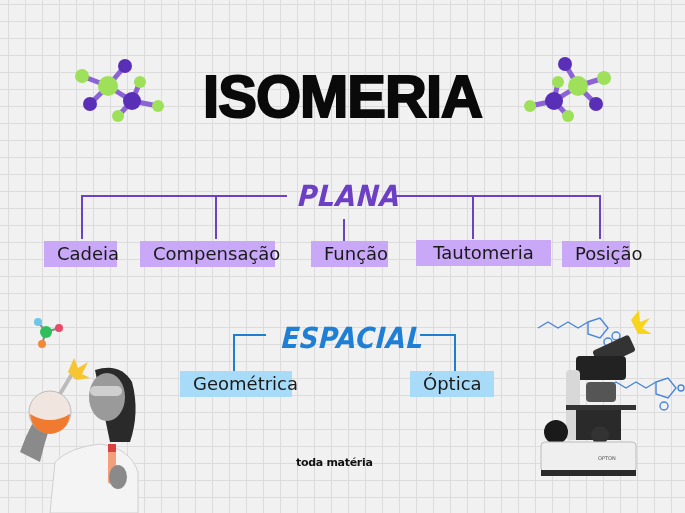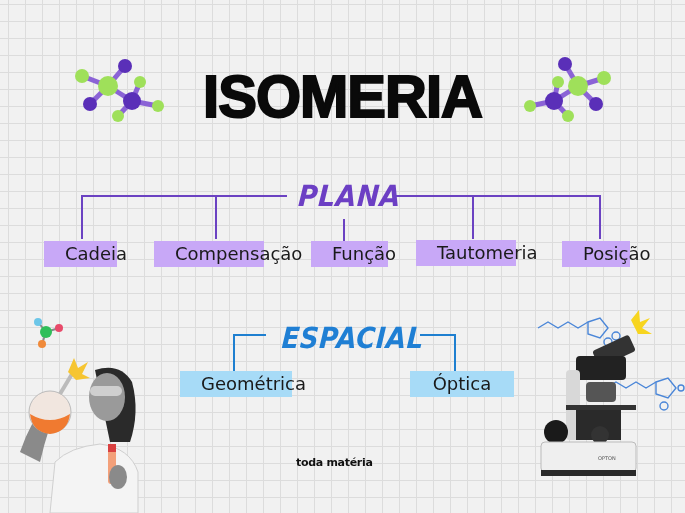--- a/index.html
+++ b/index.html
@@ -25,21 +25,21 @@
     font-family:"DejaVu Sans", sans-serif; font-weight:bold;
     font-size:29px; line-height:32px; font-style:italic;
     letter-spacing:0.5px;
   }
   .plana { left:294px; top:180px; color:#6c3fc4; transform:scaleX(0.92) skewX(-4deg); }
   .espacial { left:274px; top:322px; color:#1f7fd4; transform:scaleX(0.9) skewX(-4deg); }
   .line { background:#6b42c2; }
   .bline { background:#1e7fd0; }
   .tag {
     height:26px; line-height:26px; font-size:18px; color:#1a1a1a;
-    padding:0 21px; box-sizing:border-box; text-align:center; white-space:nowrap;
+    padding:0 13px; box-sizing:border-box; text-align:center; white-space:nowrap;
   }
   .tag.p { background:#c8a8f7; }
   .tag.b { background:#a7dbf7; }
   .brand {
     left:296px; top:456px; font-family:"DejaVu Sans", sans-serif;
     font-weight:bold; font-size:11px; color:#111; letter-spacing:-0.3px;
   }
 </style>
 </head>
 <body>
@@ -89,33 +89,33 @@
 <div class="abs heading plana">PLANA</div>
 <div class="abs line" style="left:81px;top:195px;width:206px;height:2px"></div>
 <div class="abs line" style="left:396px;top:195px;width:205px;height:2px"></div>
 <div class="abs line" style="left:81px;top:195px;width:2px;height:44px"></div>
 <div class="abs line" style="left:215px;top:195px;width:2px;height:44px"></div>
 <div class="abs line" style="left:343px;top:219px;width:2px;height:22px"></div>
 <div class="abs line" style="left:472px;top:195px;width:2px;height:44px"></div>
 <div class="abs line" style="left:599px;top:195px;width:2px;height:44px"></div>
 
 <div class="abs tag p" style="left:44px;top:241px;width:73px">Cadeia</div>
-<div class="abs tag p" style="left:154px;top:241px;width:110px">Compensação</div>
+<div class="abs tag p" style="left:140px;top:241px;width:135px">Compensação</div>
 <div class="abs tag p" style="left:311px;top:241px;width:77px">Função</div>
-<div class="abs tag p" style="left:416px;top:240px;width:100px">Tautomeria</div>
+<div class="abs tag p" style="left:416px;top:240px;width:135px">Tautomeria</div>
 <div class="abs tag p" style="left:562px;top:241px;width:68px">Posição</div>
 
 <div class="abs heading espacial">ESPACIAL</div>
 <div class="abs bline" style="left:233px;top:334px;width:33px;height:2px"></div>
 <div class="abs bline" style="left:233px;top:334px;width:2px;height:38px"></div>
 <div class="abs bline" style="left:420px;top:334px;width:36px;height:2px"></div>
 <div class="abs bline" style="left:454px;top:334px;width:2px;height:38px"></div>
 
 <div class="abs tag b" style="left:180px;top:371px;width:112px">Geométrica</div>
-<div class="abs tag b" style="left:410px;top:371px;width:104px">Óptica</div>
+<div class="abs tag b" style="left:410px;top:371px;width:84px">Óptica</div>
 
 <svg class="abs" style="left:32px;top:316px" width="34" height="34" viewBox="0 0 34 34">
   <g stroke="#888" stroke-width="2">
       <line x1="14" y1="16" x2="6" y2="6"></line>
       <line x1="14" y1="16" x2="27" y2="12"></line>
       <line x1="14" y1="16" x2="10" y2="28"></line>
     </g>
   <circle cx="6" cy="6" r="4" fill="#6cc6e8"></circle>
   <circle cx="27" cy="12" r="4" fill="#e84a6a"></circle>
   <circle cx="10" cy="28" r="4" fill="#f08a3a"></circle>

